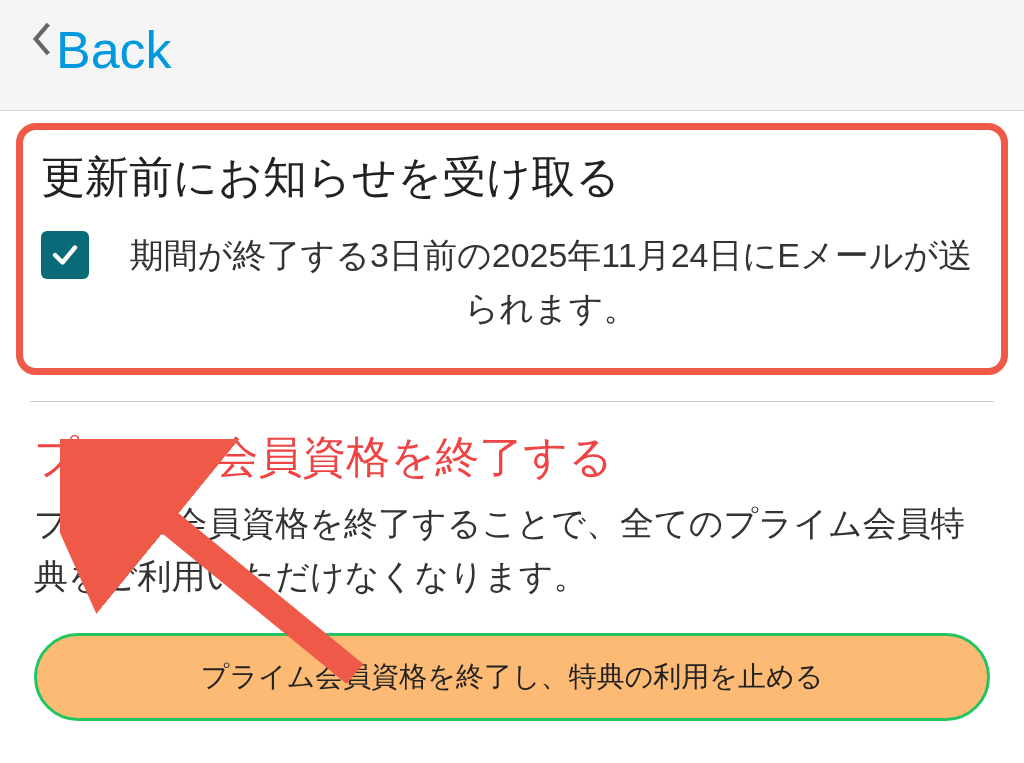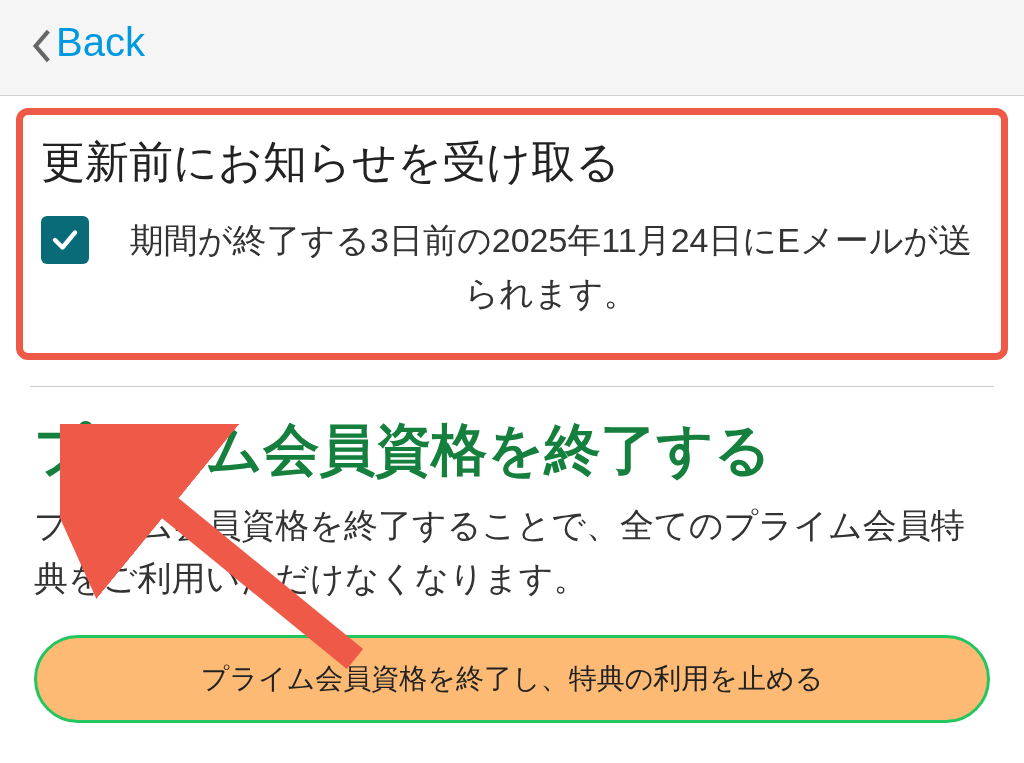--- a/index.html
+++ b/index.html
@@ -16,44 +16,44 @@
     }
     .header {
       background: #f5f5f5;
       border-bottom: 1px solid #d0d0d0;
       padding: 20px 28px 30px 28px;
       display: flex;
       align-items: center;
     }
     .back-link {
       display: flex;
-      align-items: flex-end;
+      align-items: flex-start;
       color: #0099e0;
-      font-size: 40px;
+      font-size: 52px;
       text-decoration: none;
       cursor: pointer;
     }
     .back-chevron {
       color: #666;
       margin-right: 0px;
       display: inline-flex;
       align-items: center;
     }
     .back-chevron svg {
       width: 28px;
       height: 38px;
     }
     .content {
       padding: 0;
       position: relative;
     }
     .highlight-box {
       margin: 12px 16px 0 16px;
       border: 7px solid #ee5a47;
-      border-radius: 12px;
+      border-radius: 20px;
       padding: 18px 18px 34px 18px;
       position: relative;
     }
     .section-title {
       font-size: 44px;
       color: #222;
       font-weight: 400;
       margin-bottom: 22px;
     }
     .checkbox-row {
@@ -86,23 +86,23 @@
     }
     .divider {
       height: 1px;
       background: #ccc;
       margin: 26px 30px 26px 30px;
     }
     .terminate-section {
       padding: 0 34px;
     }
     .terminate-title {
-      font-size: 56px;
-      color: #15803d;
-      font-weight: 700;
+      font-size: 44px;
+      color: #ef4444;
+      font-weight: 400;
       margin-bottom: 10px;
     }
     .terminate-desc {
       font-size: 34px;
       color: #333;
       line-height: 1.55;
       margin-bottom: 30px;
     }
     .terminate-button {
       width: 100%;

